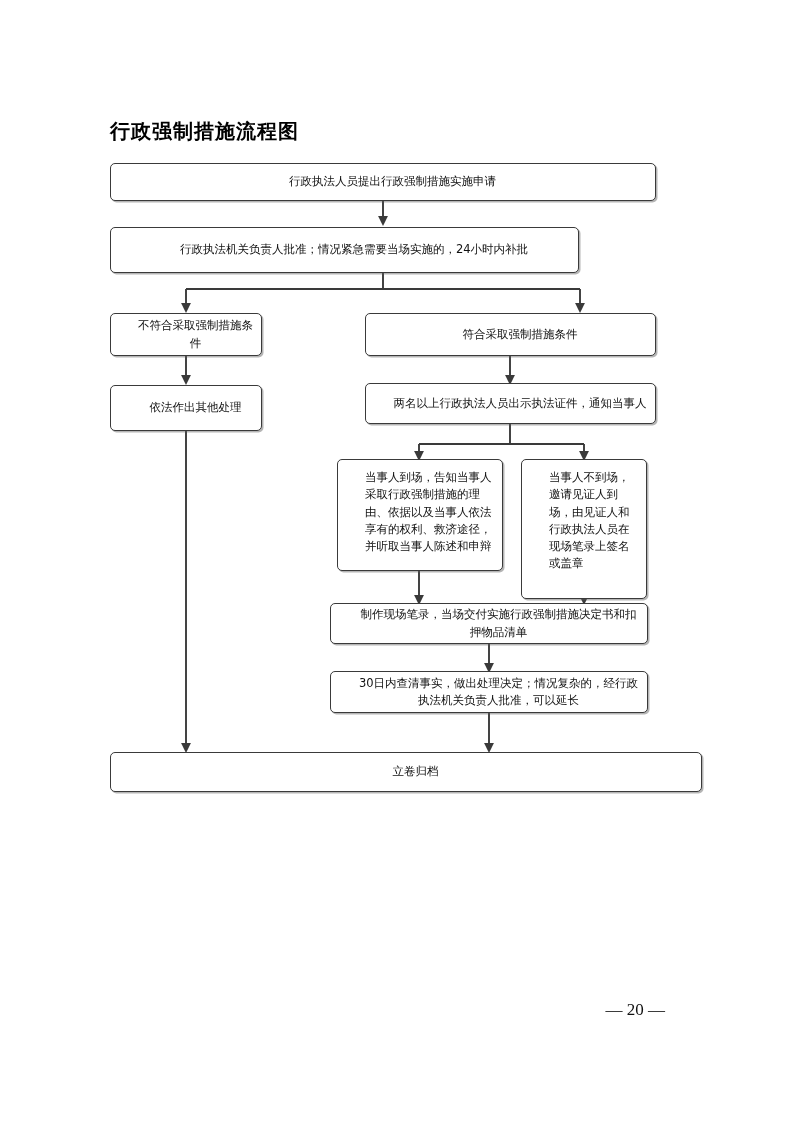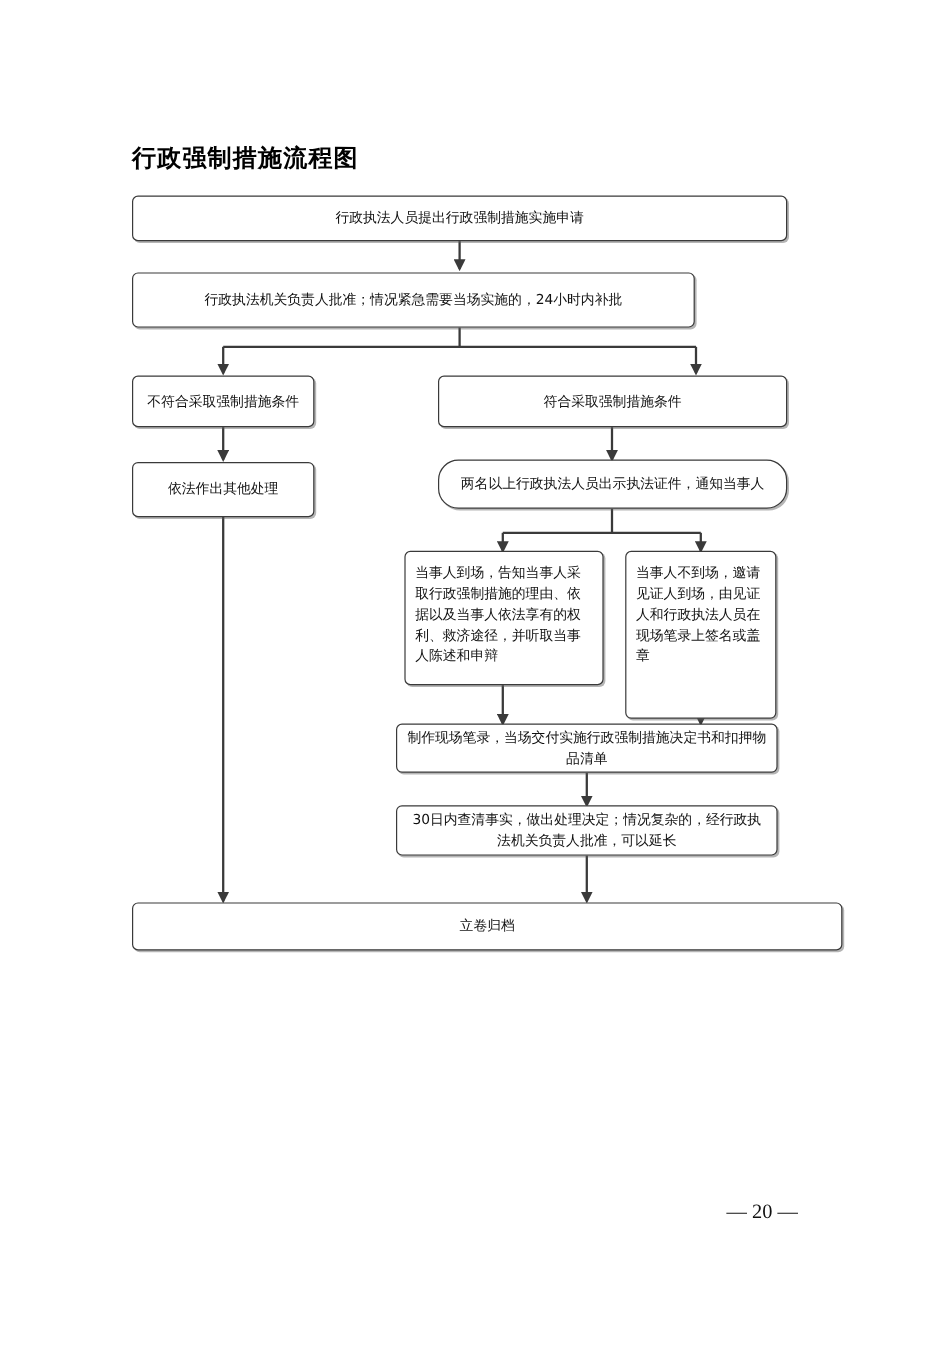--- a/index.html
+++ b/index.html
@@ -47,20 +47,21 @@
     color: #111;
     padding: 3px 8px;
   }
   .node.tall {
     align-items: flex-start;
     padding-top: 9px;
   }
   .node .txt {
     display: block;
     width: 100%;
+    margin-left: 19px;
   }
   .node.justify .txt {
     text-align: left;
   }
   svg#wires {
     position: absolute;
     left: 0; top: 0;
     width: 793px;
     height: 1122px;
     pointer-events: none;
@@ -137,21 +138,21 @@
   </div>
 
   <div class="node" style="left:365px; top:313px; width:291px; height:43px;">
     <span class="txt">符合采取强制措施条件</span>
   </div>
 
   <div class="node" style="left:110px; top:385px; width:152px; height:46px;">
     <span class="txt">依法作出其他处理</span>
   </div>
 
-  <div class="node" style="left:365px; top:383px; width:291px; height:41px;border-radius:17px;">
+  <div class="node" style="left:365px; top:383px; width:291px; height:41px;">
     <span class="txt">两名以上行政执法人员出示执法证件，通知当事人</span>
   </div>
 
   <div class="node tall justify" style="left:337px; top:459px; width:166px; height:112px;">
     <span class="txt">当事人到场，告知当事人采取行政强制措施的理由、依据以及当事人依法享有的权利、救济途径，并听取当事人陈述和申辩</span>
   </div>
 
   <div class="node tall justify" style="left:521px; top:459px; width:126px; height:140px;">
     <span class="txt">当事人不到场，邀请见证人到场，由见证人和行政执法人员在现场笔录上签名或盖章</span>
   </div>

